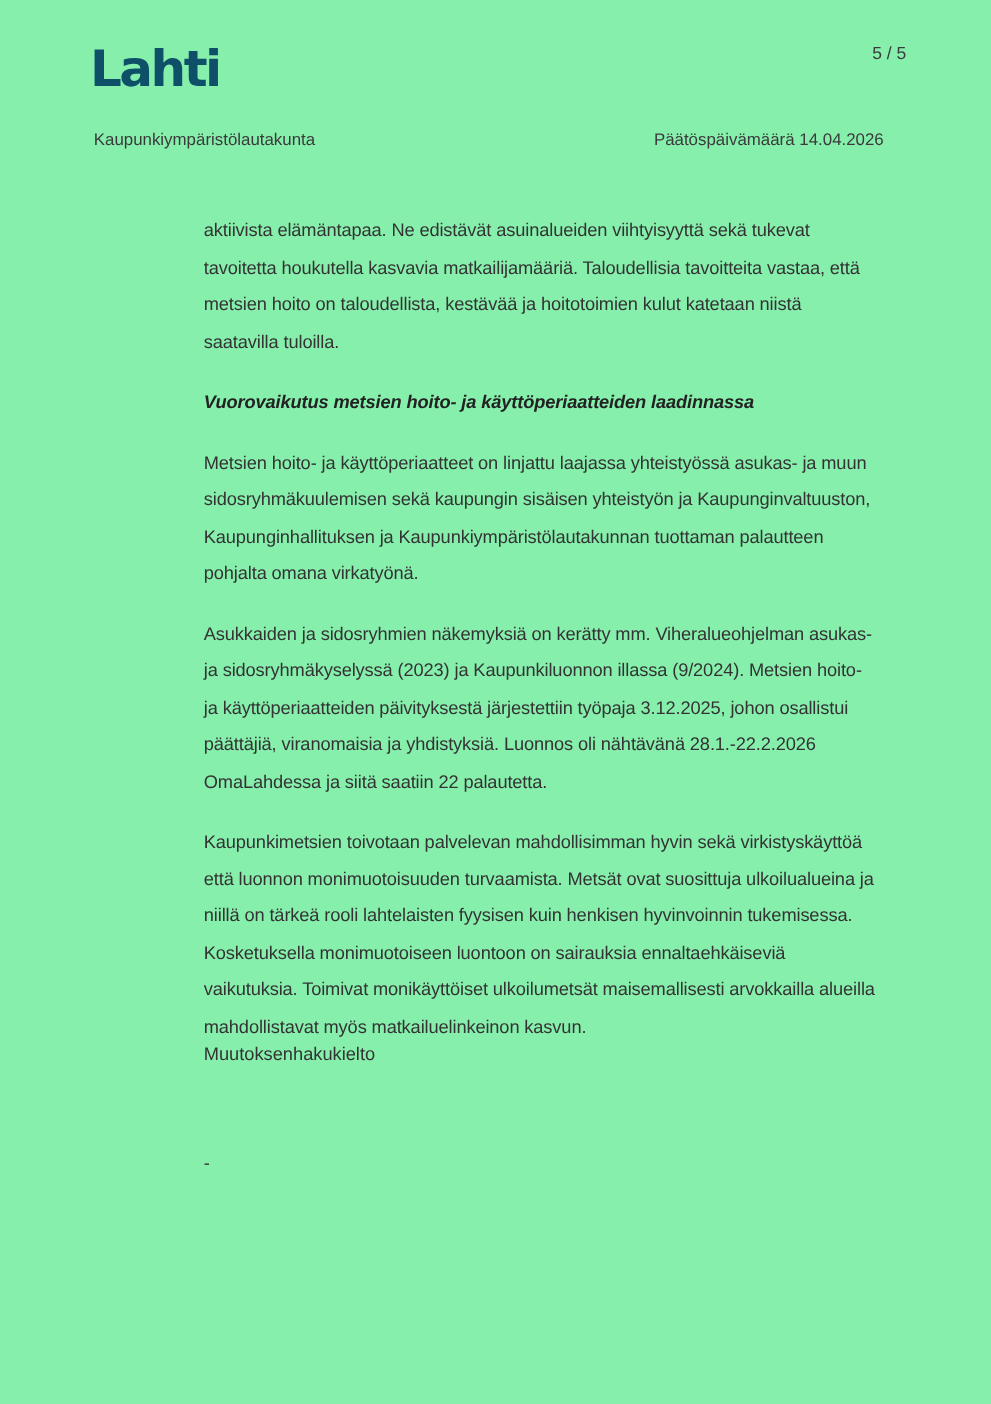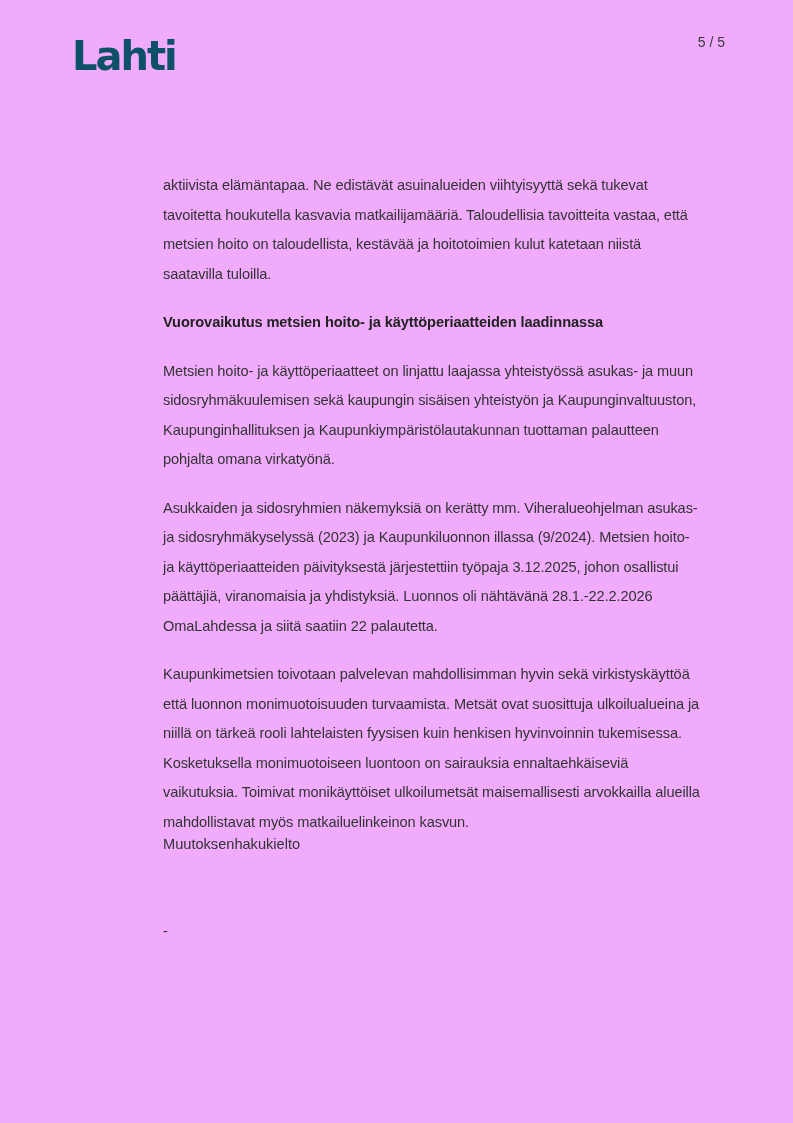--- a/index.html
+++ b/index.html
@@ -5,21 +5,21 @@
 <style>
   html, body {
     margin: 0;
     padding: 0;
     background: #ffffff;
   }
   .page {
     position: relative;
     width: 793px;
     height: 1123px;
-    background: #f0abfc;
+    background: #86efac;
     font-family: "Liberation Sans", sans-serif;
     color: #333333;
     overflow: hidden;
   }
   
   .logo {
     position: absolute;
     left: 72px;
     top: 36px;
     font-family: "DejaVu Sans", sans-serif;
@@ -59,20 +59,21 @@
   }
   .body-col p {
     margin: 0 16px 19px 0;
   }
   .body-col h3 {
     margin: 0 0 19px 0;
     font-size: 14.6px;
     line-height: 29.5px;
     font-weight: 700;
     color: #222222;
+    font-style: italic;
   }
   
   .kv {
     position: absolute;
     left: 75px;
     width: 640px;
   }
   .kv .kv-label {
     font-size: 15.5px;
     line-height: 22px;
@@ -90,20 +91,24 @@
 </style>
 </head>
 <body>
 
 <div class="page">
 
   <div class="logo">Lahti</div>
 
   <div class="page-number">5 / 5</div>
 
+  <div class="meta-row">
+    <span>Kaupunkiympäristölautakunta</span>
+    <span>Päätöspäivämäärä 14.04.2026</span>
+  </div>
 
   <div class="body-col">
     <p>aktiivista elämäntapaa. Ne edistävät asuinalueiden viihtyisyyttä sekä tukevat tavoitetta houkutella kasvavia matkailijamääriä. Taloudellisia tavoitteita vastaa, että metsien hoito on taloudellista, kestävää ja hoitotoimien kulut katetaan niistä saatavilla tuloilla.</p>
 
     <h3>Vuorovaikutus metsien hoito- ja käyttöperiaatteiden laadinnassa</h3>
 
     <p>Metsien hoito- ja käyttöperiaatteet on linjattu laajassa yhteistyössä asukas- ja muun sidosryhmäkuulemisen sekä kaupungin sisäisen yhteistyön ja Kaupunginvaltuuston, Kaupunginhallituksen ja Kaupunkiympäristölautakunnan tuottaman palautteen pohjalta omana virkatyönä.</p>
 
     <p>Asukkaiden ja sidosryhmien näkemyksiä on kerätty mm. Viheralueohjelman asukas- ja sidosryhmäkyselyssä (2023) ja Kaupunkiluonnon illassa (9/2024).  Metsien hoito- ja käyttöperiaatteiden päivityksestä järjestettiin työpaja 3.12.2025, johon osallistui päättäjiä, viranomaisia ja yhdistyksiä. Luonnos oli nähtävänä 28.1.-22.2.2026 OmaLahdessa ja siitä saatiin 22 palautetta.</p>
 

